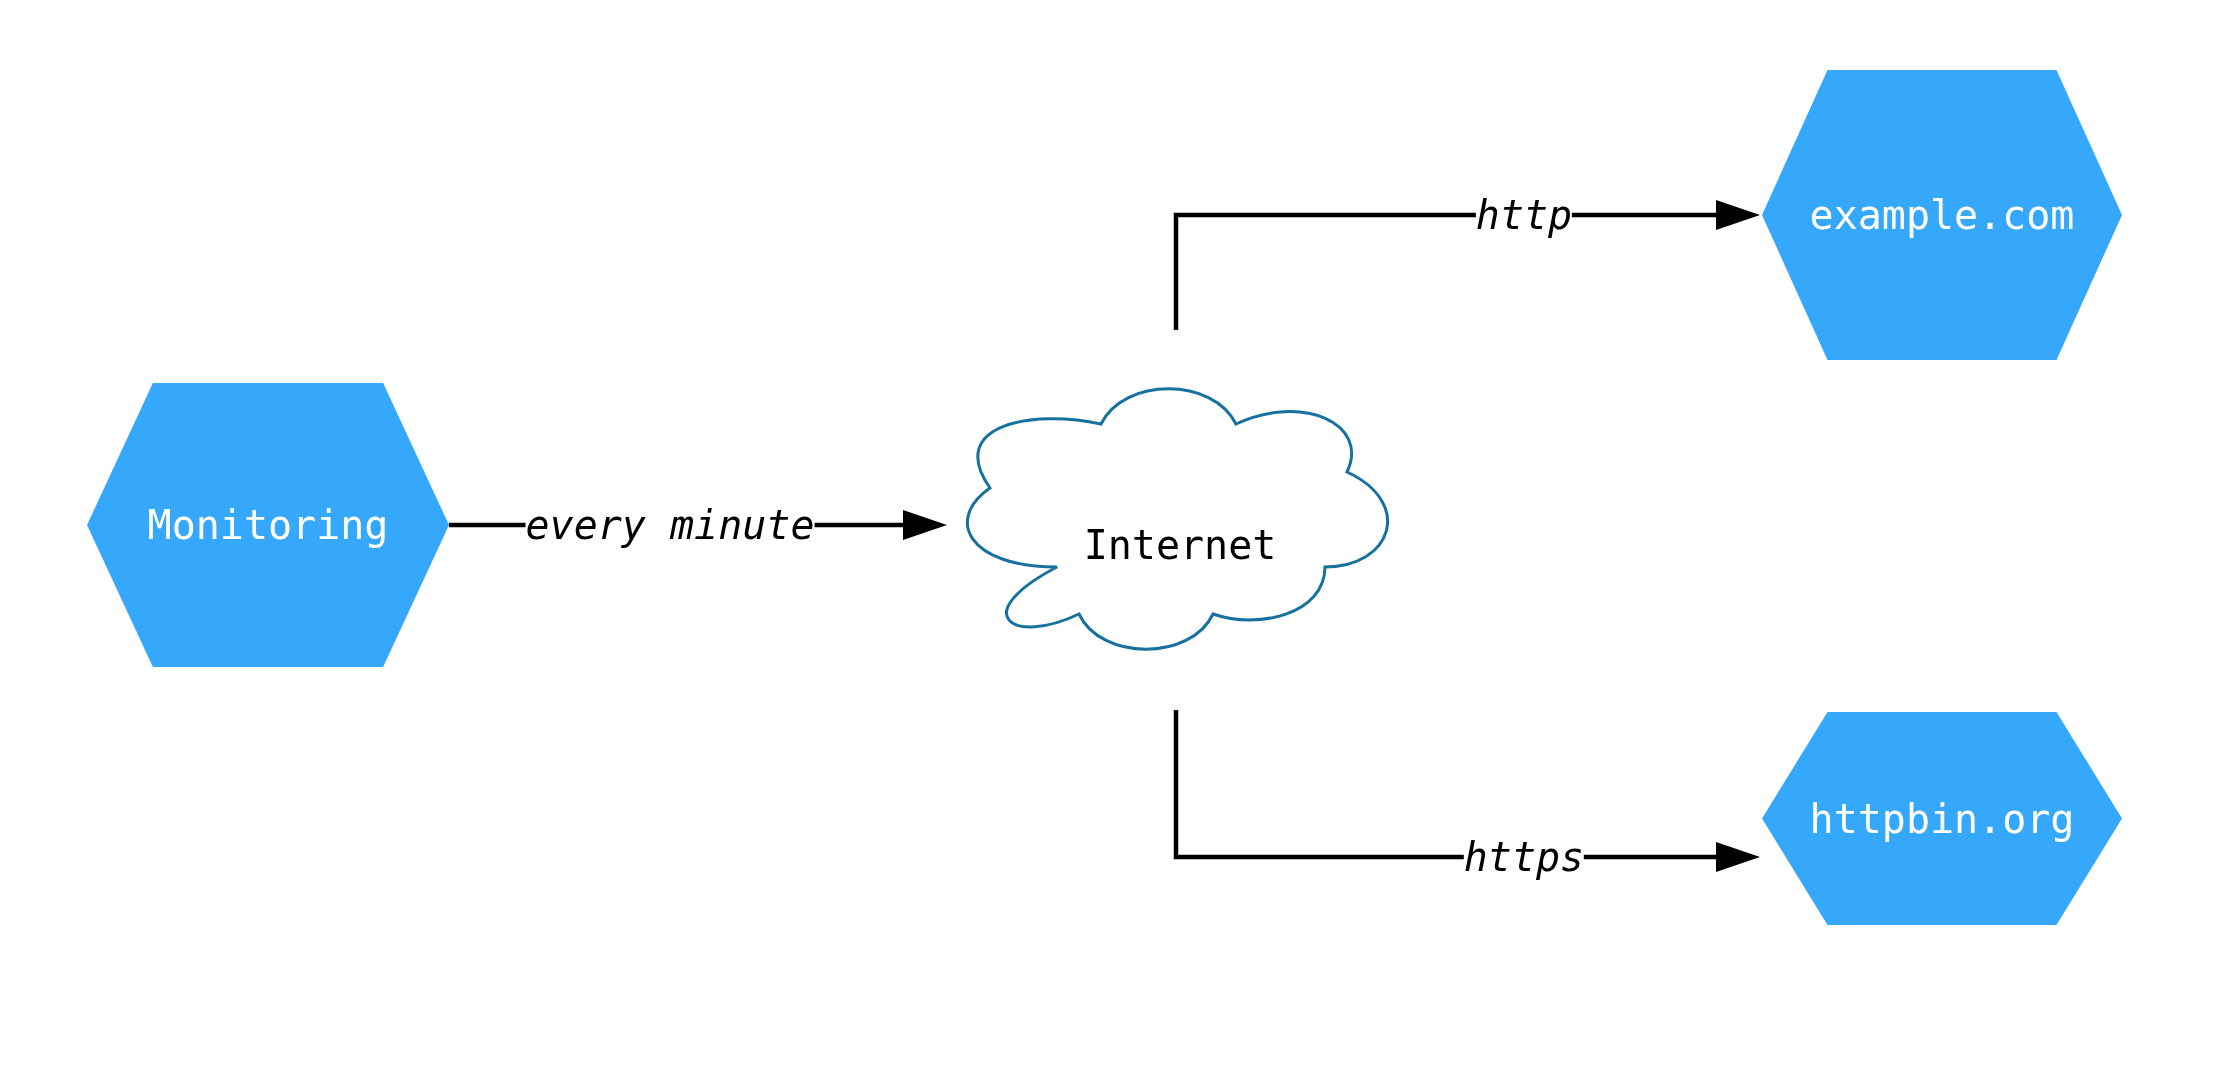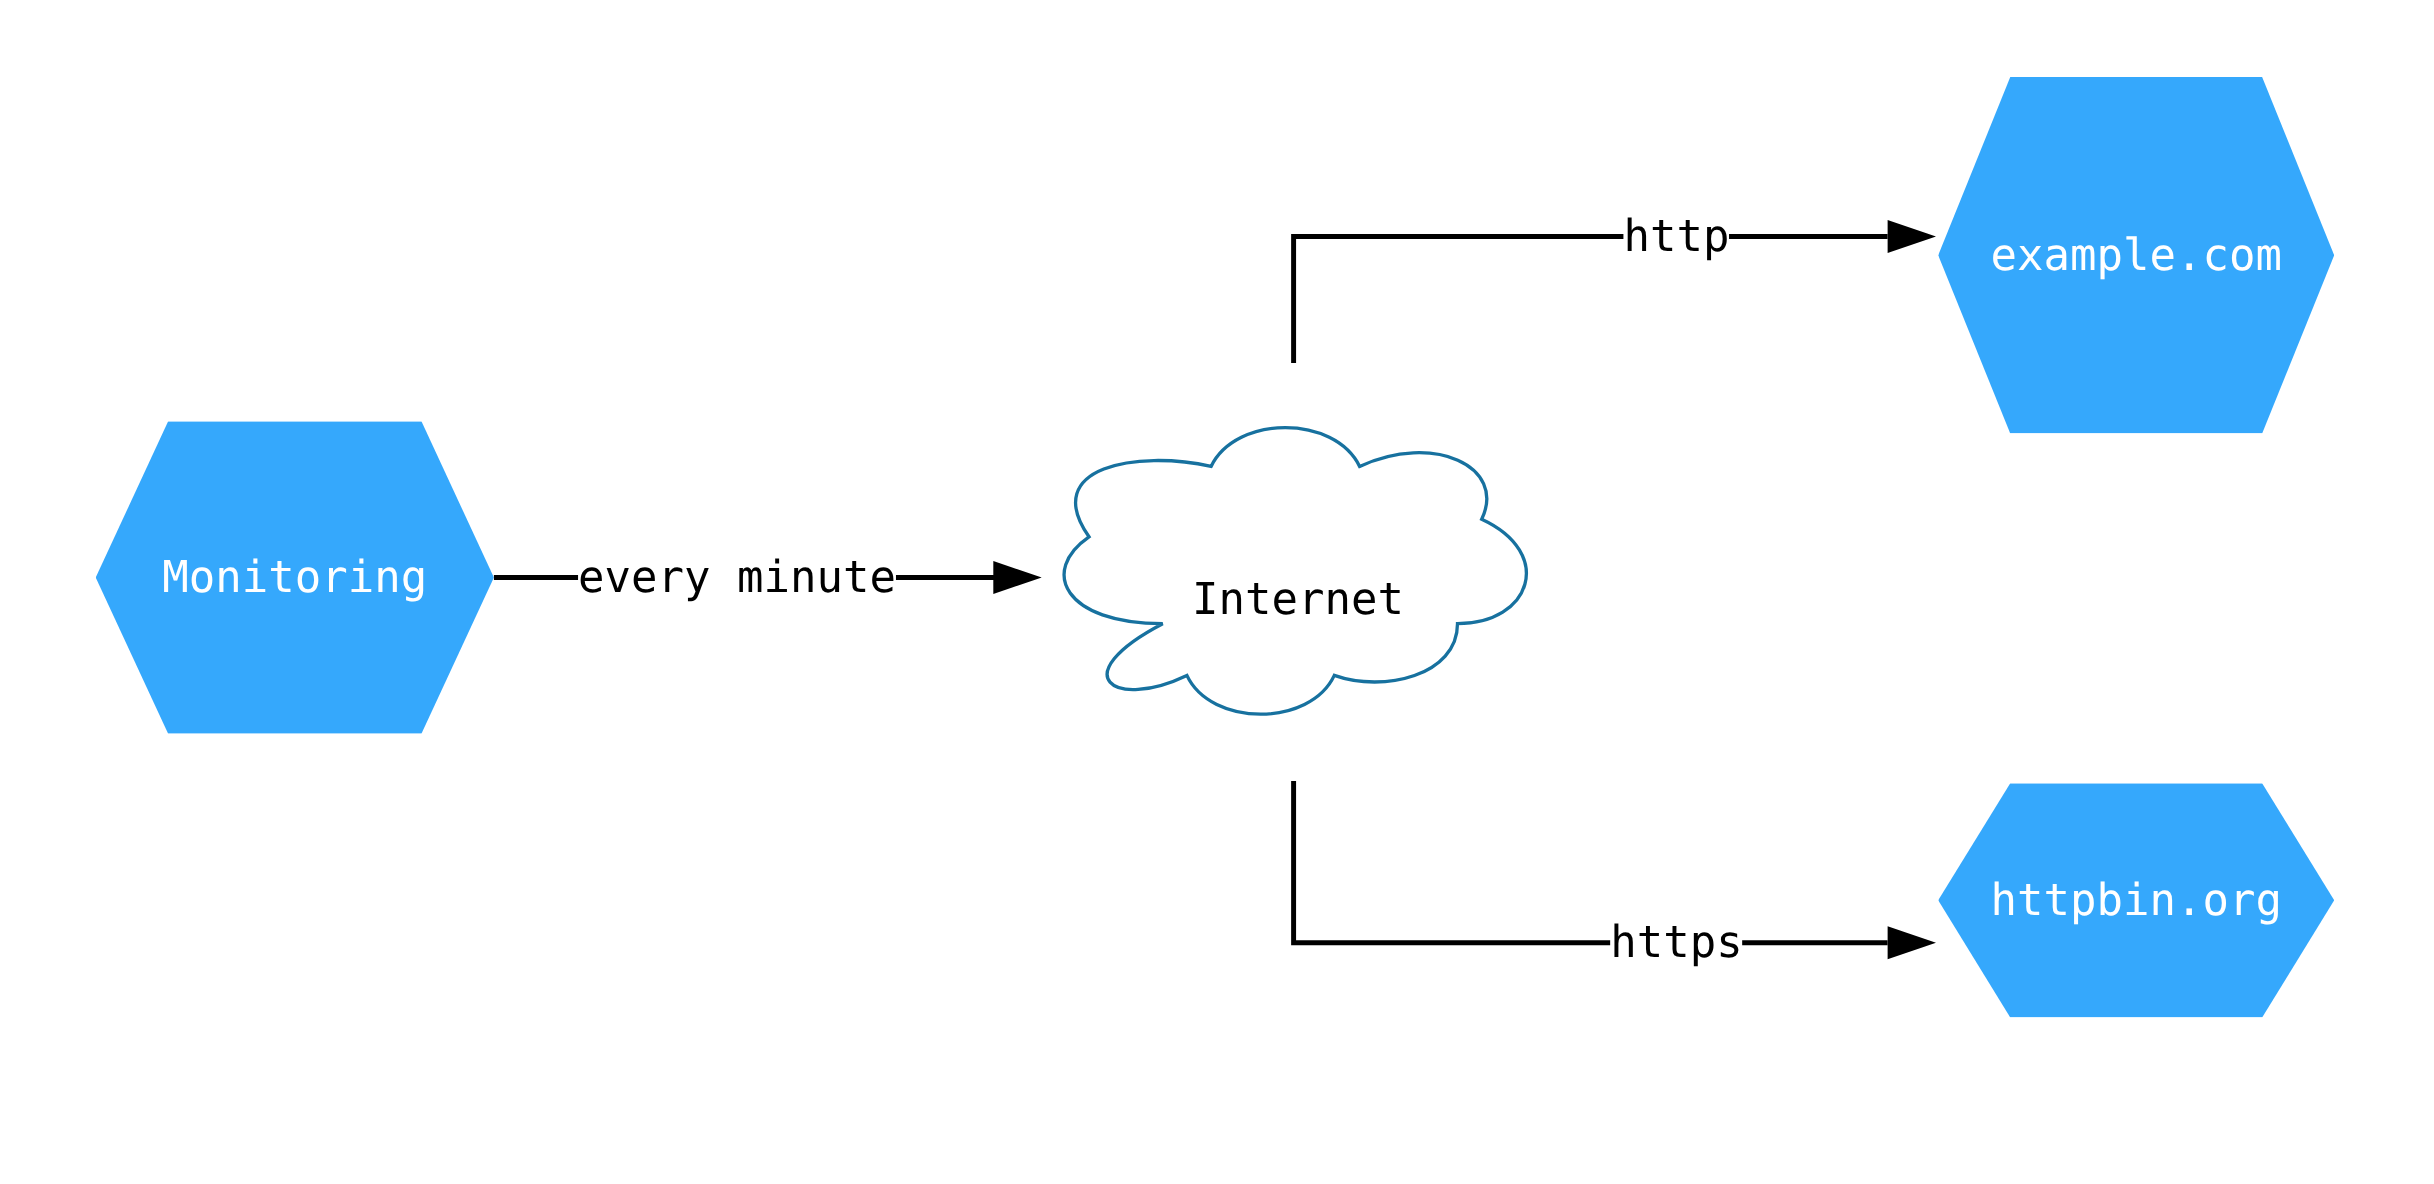--- a/index.html
+++ b/index.html
@@ -63,20 +63,21 @@
     margin-top: 24px;
   }
   .edge-label {
     position: absolute;
     transform: translate(-50%, -50%);
     font-size: 40px;
     line-height: 46px;
     color: #000000;
     background: #ffffff;
     white-space: nowrap;
+    font-style: italic;
   }
 </style>
 </head>
 <body>
 
 <div class="canvas">
 
   <svg class="wires" viewBox="0 0 2213 1076" aria-hidden="true">
 
     <path class="cloud" d="M 1057 567
@@ -101,21 +102,21 @@
   </svg>
 
   <div class="hex" style="left:87px; top:383px; width:362px; height:284px;">
     <div class="hex-lines">
       <span>Monitoring</span>
     </div>
   </div>
 
   <div class="node-label" style="left:1180px; top:521px;">Internet</div>
 
-  <div class="hex" style="left:1762px; top:70px; width:360px; height:324px;">
+  <div class="hex" style="left:1762px; top:70px; width:360px; height:290px;">
     <span>example.com</span>
   </div>
 
   <div class="hex" style="left:1762px; top:712px; width:360px; height:213px;">
     <span>httpbin.org</span>
   </div>
 
   <div class="edge-label" style="left:670px; top:525px;">every minute</div>
 
   <div class="edge-label" style="left:1524px; top:215px;">http</div>

